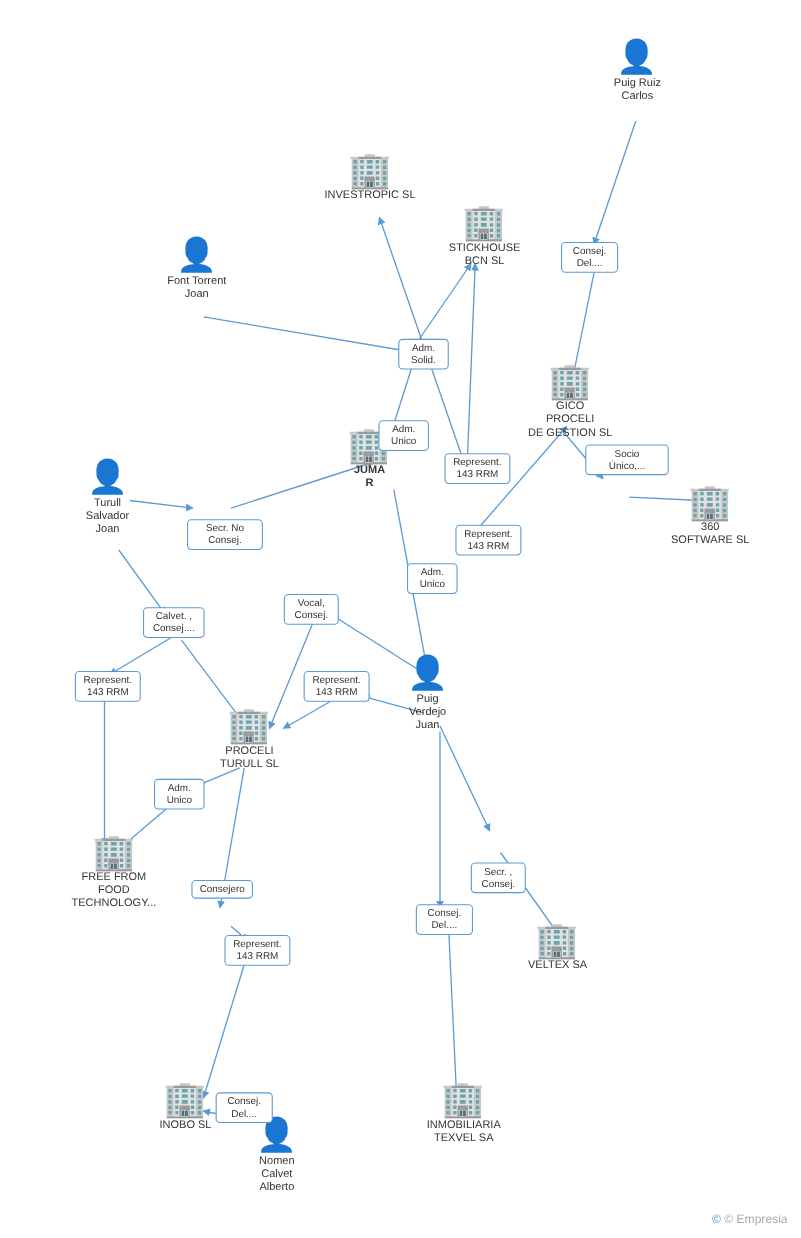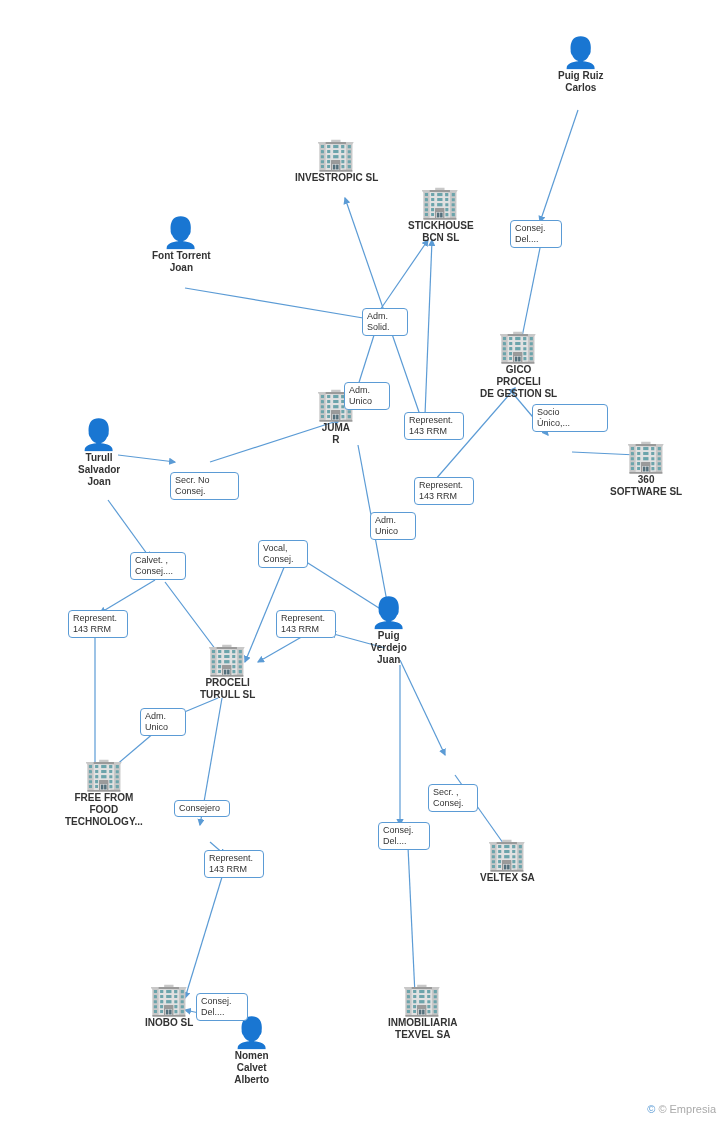--- a/index.html
+++ b/index.html
@@ -38,30 +38,29 @@
       color: #999;
       line-height: 1;
     }
     .node-label {
       font-size: 10px;
       color: #333;
       margin-top: 2px;
       white-space: pre-line;
       text-align: center;
       line-height: 1.2;
-      font-weight: bold;
     }
     .role-badge {
       position: absolute;
       background: #fff;
       border: 1.5px solid #5b9bd5;
       border-radius: 4px;
       color: #333;
       font-size: 9px;
-      text-align: left;
+      text-align: center;
       padding: 2px 4px;
       line-height: 1.2;
       white-space: pre-line;
     }
     svg#arrows {
       position: absolute;
       top: 0; left: 0;
       width: 728px;
       height: 1125px;
       pointer-events: none;

